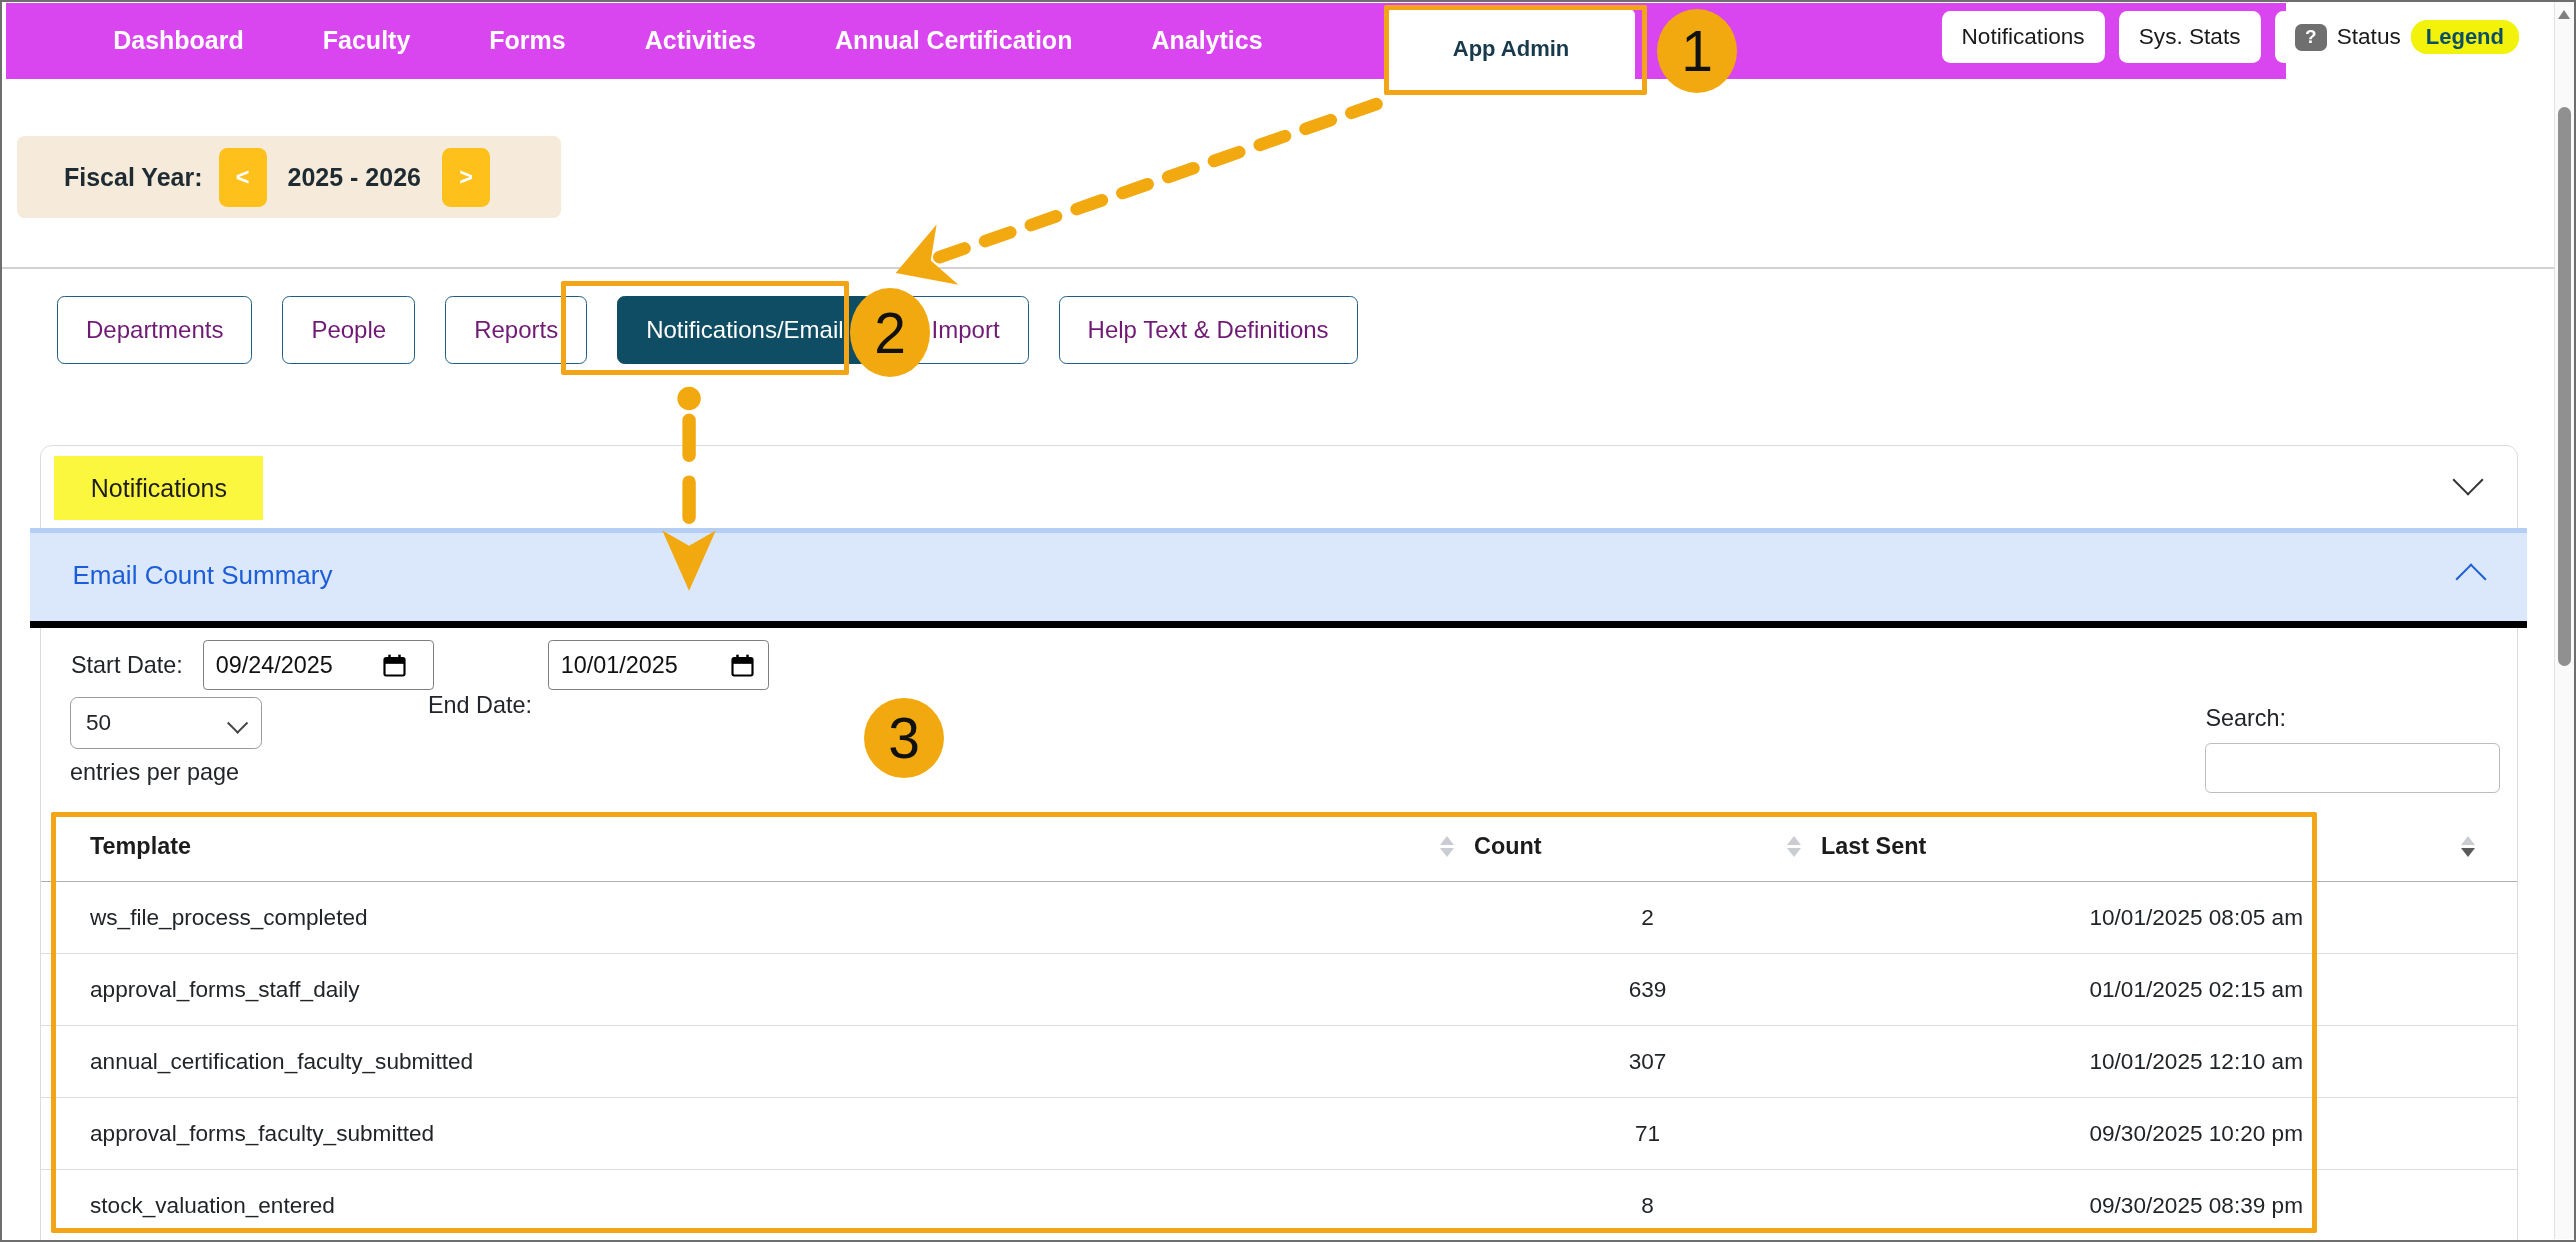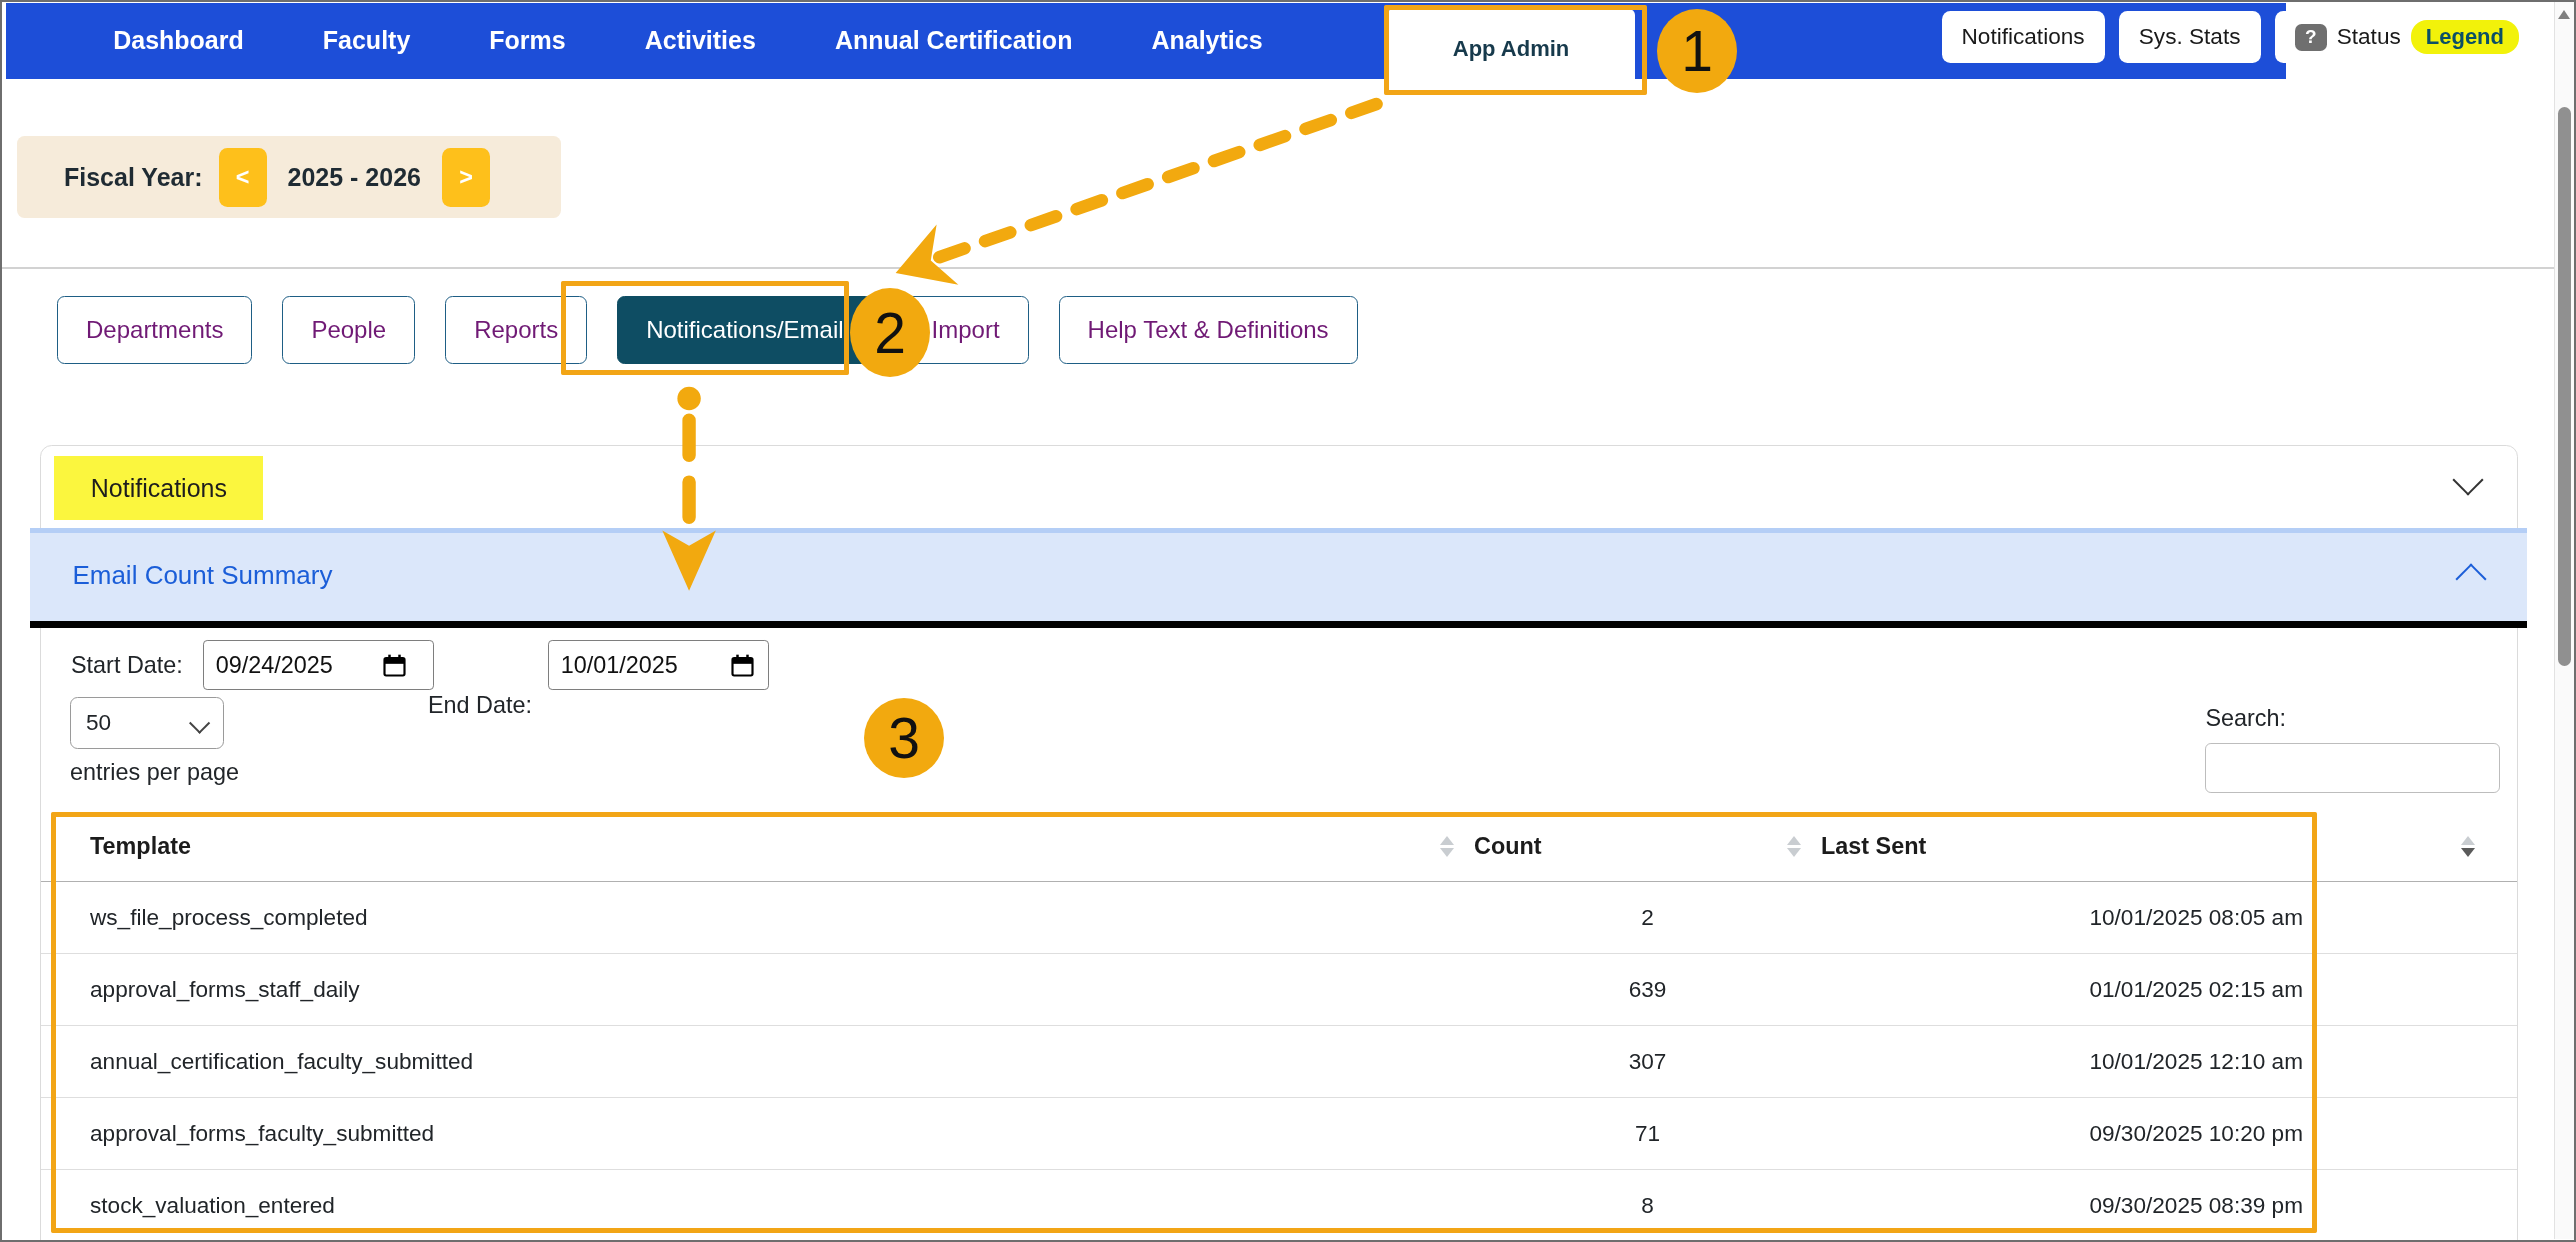--- a/index.html
+++ b/index.html
@@ -1,21 +1,21 @@
 <!DOCTYPE html>
 <html style="font-size:13.4px"><head>
 <meta charset="utf-8">
 <style>
   html,body{margin:0;padding:0;background:#fff;}
   body{font-family:"Liberation Sans","DejaVu Sans",sans-serif;color:#212529;}
   .screen{position:relative;width:2576px;height:1242px;box-sizing:border-box;border:2.5px solid #6e6e6e;overflow:hidden;background:#fff;}
   .abs{position:absolute;}
 
   
-  .nav{position:absolute;left:4.2px;top:0.8px;width:2280px;height:76px;background:#1d4ed8;}
+  .nav{position:absolute;left:4.2px;top:0.8px;width:2280px;height:76px;background:#d946ef;}
   .nav-links{position:absolute;left:107px;top:0;height:100%;display:flex;align-items:center;gap:79px;}
   .nav-item{color:#fff;font-size:25px;font-weight:bold;white-space:nowrap;cursor:pointer;}
   .nav-active-tab{position:absolute;left:1385px;top:6.7px;width:248px;height:80px;background:#fff;border-radius:5.9px;
     display:flex;align-items:center;justify-content:center;font-size:22px;font-weight:bold;color:#173A4C;z-index:4;}
   .nav-right{position:absolute;right:35px;top:9.2px;display:flex;gap:14.2px;align-items:center;z-index:2;}
   .nav-btn{background:#fff;border-radius:8.4px;height:52px;display:flex;align-items:center;padding:0 20px;
     font-size:22.6px;color:#1a1a1a;cursor:pointer;white-space:nowrap;gap:10px;}
   .help-ico{width:32px;height:27px;background:#6F6F6F;border-radius:6.7px;color:#fff;font-weight:bold;font-size:19px;
     display:flex;align-items:center;justify-content:center;}
   .legend-pill{background:#F2F20A;color:#0B4F66;font-weight:bold;font-size:22px;border-radius:16px;padding:4.2px 15px;}
@@ -48,21 +48,21 @@
   .band{position:absolute;left:28.4px;top:526px;width:2497px;height:100px;background:#DBE7FA;border-top:5px solid #B4CEF6;
     border-bottom:7px solid #000000;box-sizing:border-box;z-index:3;cursor:pointer;}
   .band-title{position:absolute;left:42px;top:27px;font-size:26px;color:#1B5ED8;}
   .band-chev{position:absolute;left:2430px;top:35px;}
 
   
   .lbl{font-size:23.4px;color:#212529;white-space:nowrap;}
   .date-input{position:absolute;width:231px;height:50px;border:1.7px solid #7E7E7E;border-radius:4.2px;box-sizing:border-box;
     font-size:23.4px;color:#111;padding:0 38px 0 11.7px;font-family:inherit;background:#fff;}
   .cal-ico{position:absolute;width:25px;height:25px;pointer-events:none;}
-  .select-box{position:absolute;left:29px;top:251px;width:154px;height:52px;border:1.7px solid #9A9A9A;border-radius:7.5px;
+  .select-box{position:absolute;left:29px;top:251px;width:192px;height:52px;border:1.7px solid #9A9A9A;border-radius:7.5px;
     box-sizing:border-box;background:#fff;display:flex;align-items:center;padding:0 15px;font-size:22.6px;cursor:pointer;}
   .select-chev{position:absolute;right:16.7px;top:17.6px;width:12.5px;height:12.5px;border-left:2.1px solid #444;
     border-bottom:2.1px solid #444;transform:rotate(-45deg);}
   .search-input{position:absolute;left:2164px;top:297px;width:295px;height:50px;border:1.7px solid #BDBDBD;border-radius:5.9px;
     box-sizing:border-box;font-size:22.6px;padding:0 11.7px;font-family:inherit;}
 
   
   .tbl{position:absolute;left:0;top:366px;width:100%;}
   .trow{display:grid;grid-template-columns:1384px 347px 482px 1fr;padding-left:49px;box-sizing:border-box;align-items:center;}
   .thead{height:70px;border-bottom:1.7px solid #B0B0B0;font-weight:bold;font-size:23.4px;color:#1c1c1c;}

